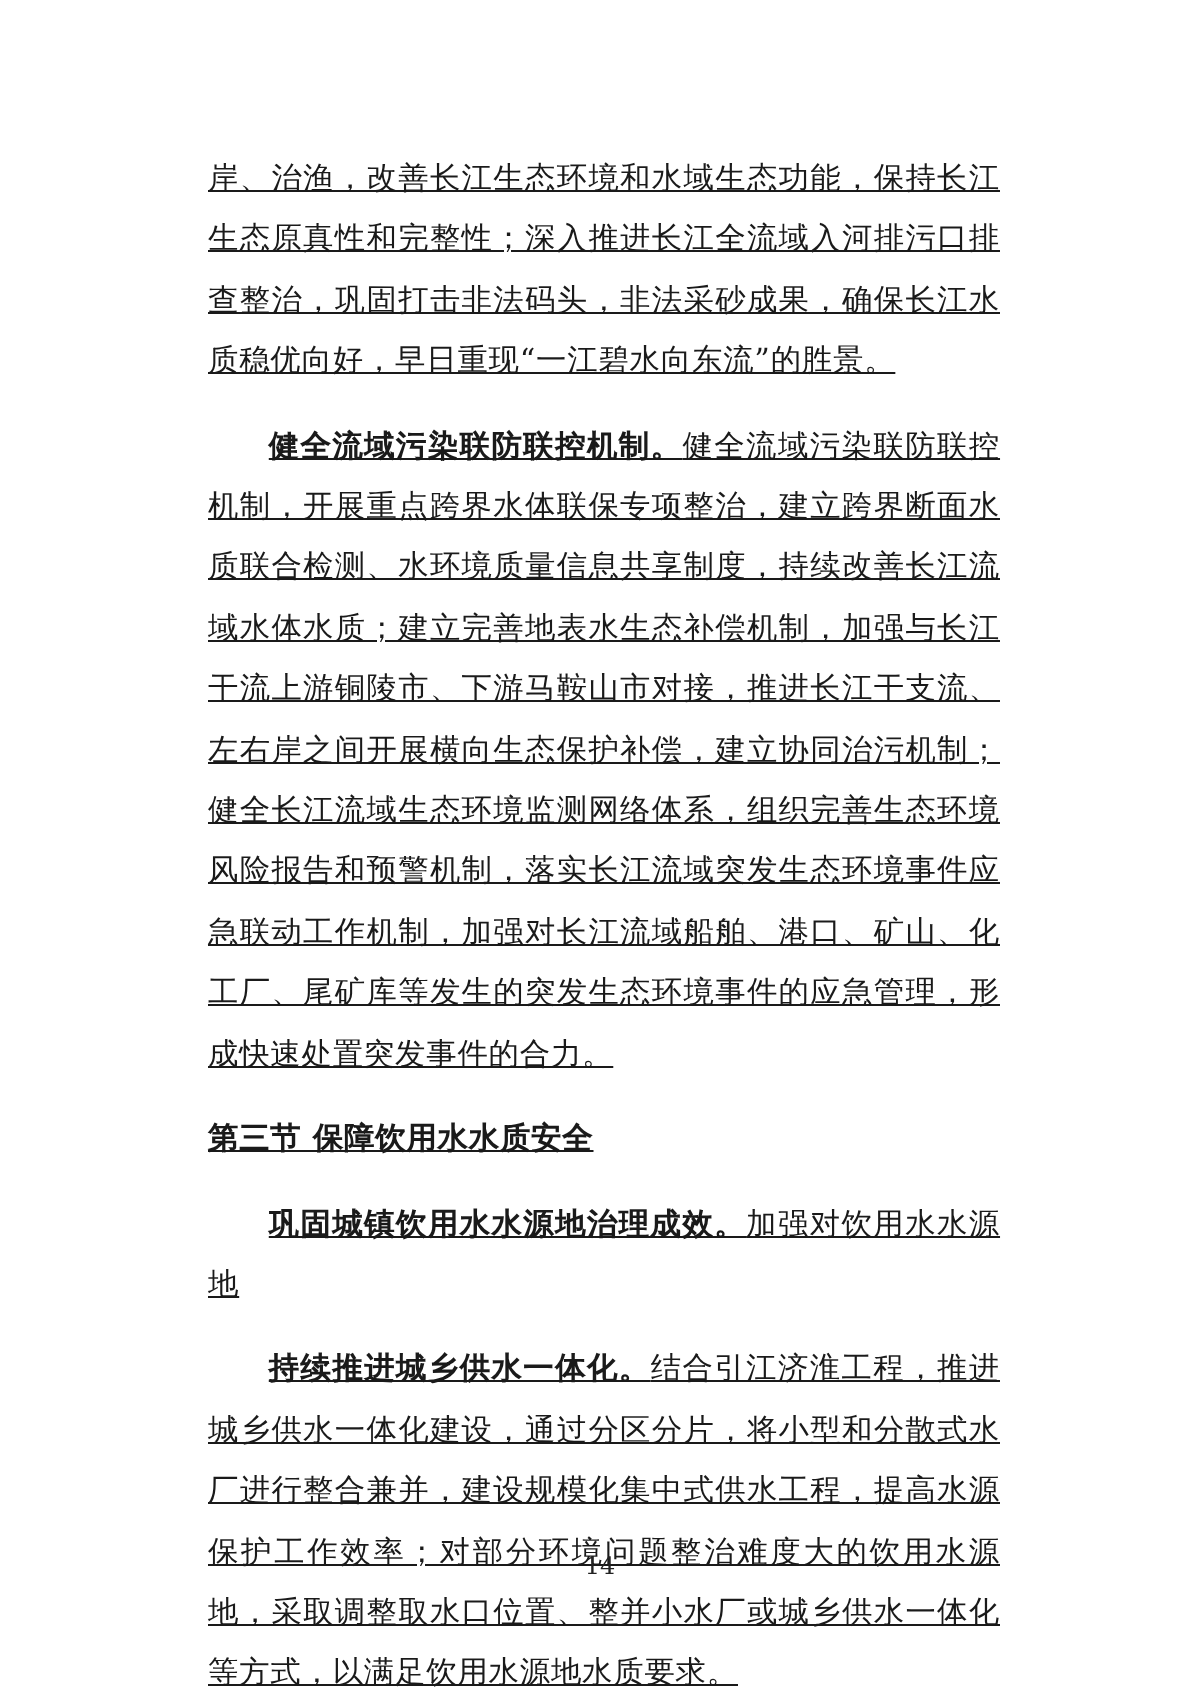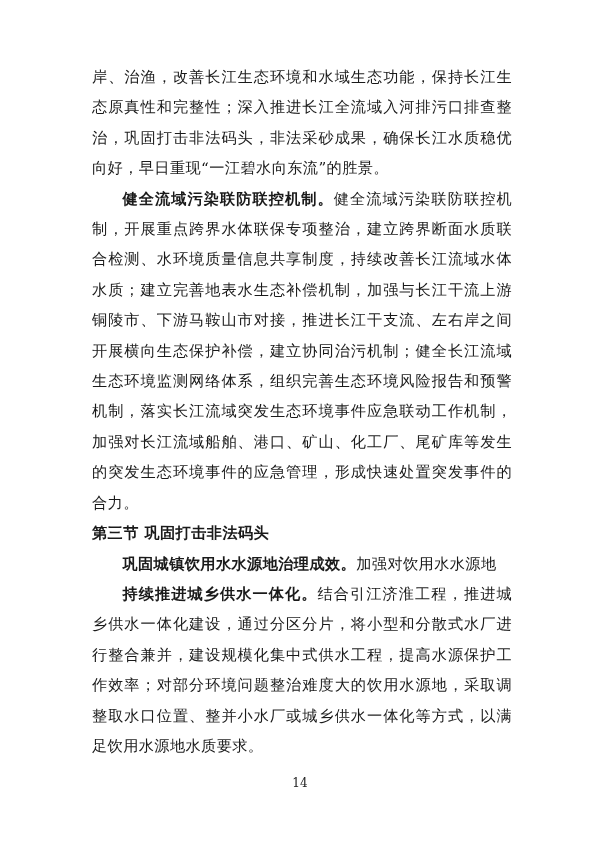--- a/index.html
+++ b/index.html
@@ -17,27 +17,28 @@
     overflow: hidden;
     font-family: "DejaVu Serif", "Liberation Serif", serif;
   }
   .content {
     position: absolute;
     left: 92px;
     top: 62px;
     width: 420px;
   }
   p {
-    margin: 0;
+    margin: 12px;
     font-size: 15.2px;
     line-height: 30.4px;
     color: #1a1a1a;
     text-align: justify;
     text-justify: inter-ideograph;
     letter-spacing: 0.4px;
+    text-decoration: underline;
   }
   p.indent {
     text-indent: 2em;
   }
   p.heading {
     text-indent: 0;
     font-weight: bold;
   }
   .pagenum {
     position: absolute;
@@ -54,21 +55,21 @@
 </head>
 <body>
 
 <div class="page">
   <div class="content">
 
     <p class="">岸、治渔，改善长江生态环境和水域生态功能，保持长江生态原真性和完整性；深入推进长江全流域入河排污口排查整治，巩固打击非法码头，非法采砂成果，确保长江水质稳优向好，早日重现“一江碧水向东流”的胜景。</p>
 
     <p class="indent"><b class="lead">健全流域污染联防联控机制。</b><span>健全流域污染联防联控机制，开展重点跨界水体联保专项整治，建立跨界断面水质联合检测、水环境质量信息共享制度，持续改善长江流域水体水质；建立完善地表水生态补偿机制，加强与长江干流上游铜陵市、下游马鞍山市对接，推进长江干支流、左右岸之间开展横向生态保护补偿，建立协同治污机制；健全长江流域生态环境监测网络体系，组织完善生态环境风险报告和预警机制，落实长江流域突发生态环境事件应急联动工作机制，加强对长江流域船舶、港口、矿山、化工厂、尾矿库等发生的突发生态环境事件的应急管理，形成快速处置突发事件的合力。</span></p>
 
-    <p class="heading">第三节 巩固打击非法码头</p>
+    <p class="heading">第三节 保障饮用水水质安全</p>
 
     <p class="indent"><b class="lead">巩固城镇饮用水水源地治理成效。</b><span>加强对饮用水水源地</span></p>
 
     <p class="indent"><b class="lead">持续推进城乡供水一体化。</b><span>结合引江济淮工程，推进城乡供水一体化建设，通过分区分片，将小型和分散式水厂进行整合兼并，建设规模化集中式供水工程，提高水源保护工作效率；对部分环境问题整治难度大的饮用水源地，采取调整取水口位置、整并小水厂或城乡供水一体化等方式，以满足饮用水源地水质要求。</span></p>
 
   </div>
 
   <div class="pagenum">14</div>
 </div>
 

